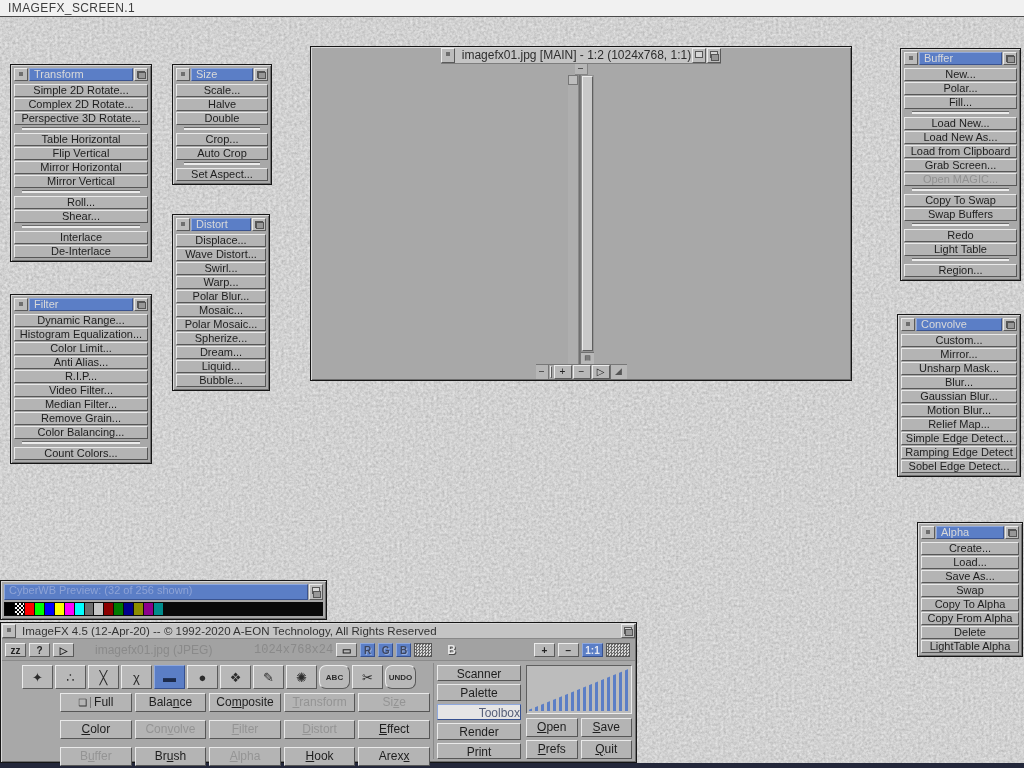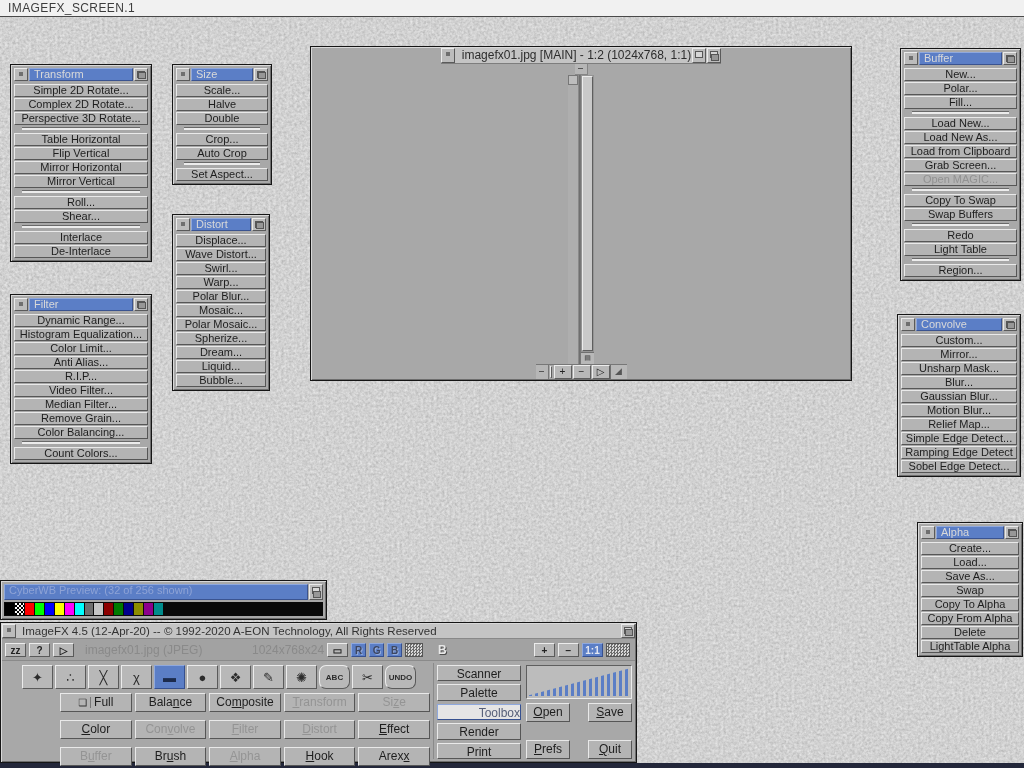--- a/index.html
+++ b/index.html
@@ -71,22 +71,22 @@
   .tb{display:flex;flex-direction:column;padding:1px;}
   .tbtitle{height:14px;display:flex;background:#c4c4c4;border-bottom:1px solid #888;gap:1px;}
   .tbtext{flex:1;color:#333;font-size:11.5px;line-height:14px;padding-left:5px;white-space:nowrap;overflow:hidden;}
   .tbinfo{height:19px;display:flex;align-items:center;gap:3px;padding:1px 3px;background:#a2a2a2;border-bottom:1px solid #8a8a8a;}
   .sb{height:14px;min-width:21px;background:#b8b8b8;border:1px solid;border-color:#ececec #5a5a5a #5a5a5a #ececec;
     font-size:10px;line-height:13px;text-align:center;color:#222;box-sizing:border-box;padding:0 2px;font-weight:bold;}
   .sb.rgbb{min-width:15px;background:#5b7ec6;border-color:#8fa8dd #36508f #36508f #8fa8dd;color:#3d4660;
     text-shadow:1px 1px 0 rgba(255,255,255,.35);}
   .sb.sel11{background:#5b7ec6;border-color:#8fa8dd #36508f #36508f #8fa8dd;color:#e3e7f2;}
   .ghost{color:#8a8a8a;font-size:12px;white-space:nowrap;}
-  .fname{margin-left:8px;width:148px;overflow:hidden;}
-  .dims{margin-left:16px;}
+  .fname{margin-left:18px;width:148px;overflow:hidden;}
+  .dims{margin-left:8px;font-family:Liberation Mono, monospace;}
   .dith{width:18px;height:14px;border:1px solid #555;box-sizing:border-box;
     background:conic-gradient(#6a6a6a 25%,#d8d8d8 0 50%,#6a6a6a 0 75%,#d8d8d8 0);background-size:3px 3px;}
   .dith.wide{width:24px;margin-right:2px;}
   .blab{color:#e8e8e8;text-shadow:1px 1px 0 #4c4c4c;font-weight:bold;font-size:12px;margin-left:12px;}
   .spacer{flex:1;}
   .tbmain{flex:1;display:flex;padding:2px 2px 2px 0;min-height:0;}
   .tbleft{width:428px;display:flex;flex-direction:column;}
   .toolrow{display:flex;gap:2px;margin:2px 0 4px 20px;}
   .tool{width:31px;height:24px;background:#b8b8b8;border:1px solid;border-color:#ececec #5a5a5a #5a5a5a #ececec;
     font-size:13px;line-height:23px;text-align:center;color:#2c2c2c;box-sizing:border-box;overflow:hidden;}
@@ -99,21 +99,21 @@
   .gbtn.sel{background:#e5e5e5;border-color:#8fa8dd #36508f #36508f #8fa8dd;color:#555e78;text-align:right;}
   .icn{font-size:10px;margin-right:3px;border-right:1px solid #777;padding-right:3px;color:#333;}
   .u{text-decoration:underline;text-underline-offset:1px;}
   .tbside{width:84px;display:flex;flex-direction:column;gap:3px;padding:2px 2px 0 3px;border-left:1px solid #8a8a8a;margin-left:3px;}
   .tbright{flex:1;display:flex;flex-direction:column;padding:2px 1px 0 3px;}
   .ramp{height:53px;border:1px solid;border-color:#5e5e5e #ececec #ececec #5e5e5e;background:#bcbcbc;
     position:relative;overflow:hidden;margin-bottom:4px;}
   .rampbars{position:absolute;left:2px;right:2px;top:2px;bottom:2px;
     background:repeating-linear-gradient(90deg,#5b7ec6 0 3px,#bcbcbc 3px 6px);
     clip-path:polygon(0 97%,100% 2%,100% 100%,0 100%);}
-  .acts{display:grid;grid-template-columns:1fr 1fr;gap:18px;}
+  .acts{display:grid;grid-template-columns:1fr 1fr;gap:3px;}
 </style>
 </head>
 <body>
 
 <svg class="desk" width="1024" height="768">
   <filter id="tex" x="0" y="0" width="100%" height="100%">
     <feTurbulence type="fractalNoise" baseFrequency="0.38" numOctaves="4" seed="11"></feTurbulence>
     <feColorMatrix type="saturate" values="0"></feColorMatrix>
     <feComponentTransfer>
       <feFuncR type="linear" slope="0.52" intercept="0.38"></feFuncR>

